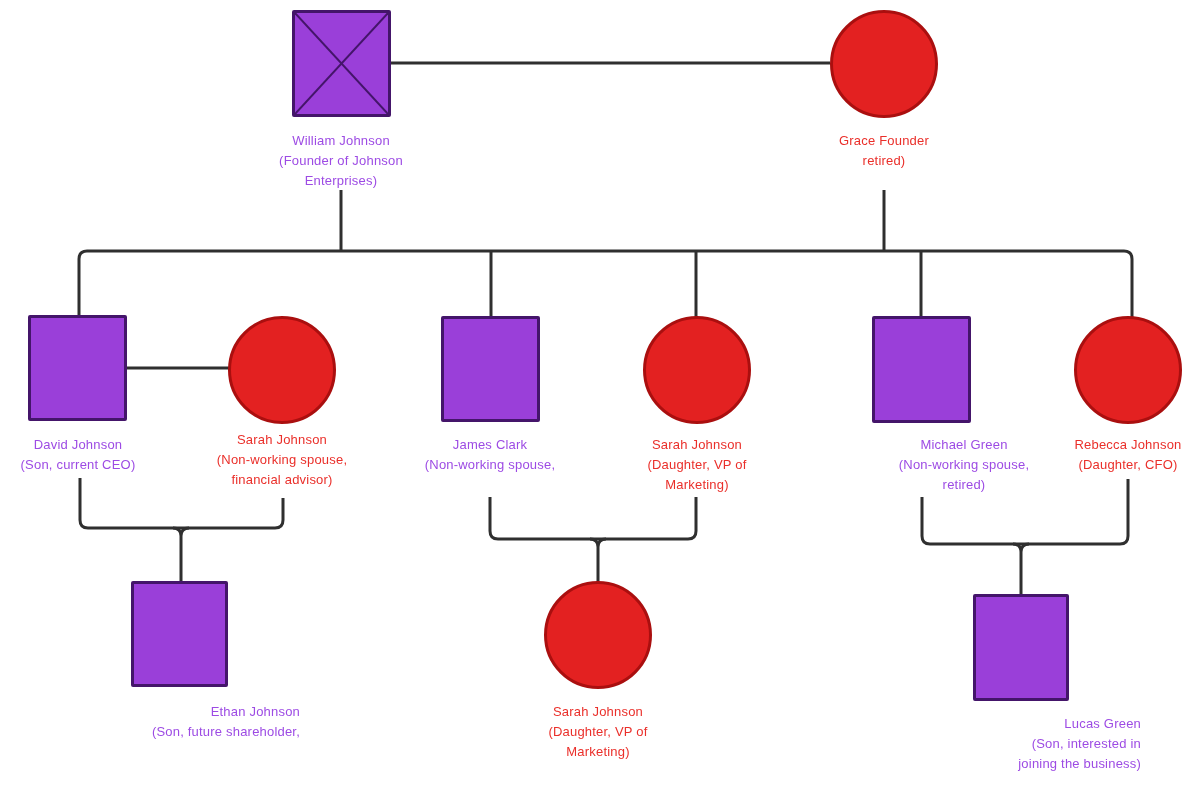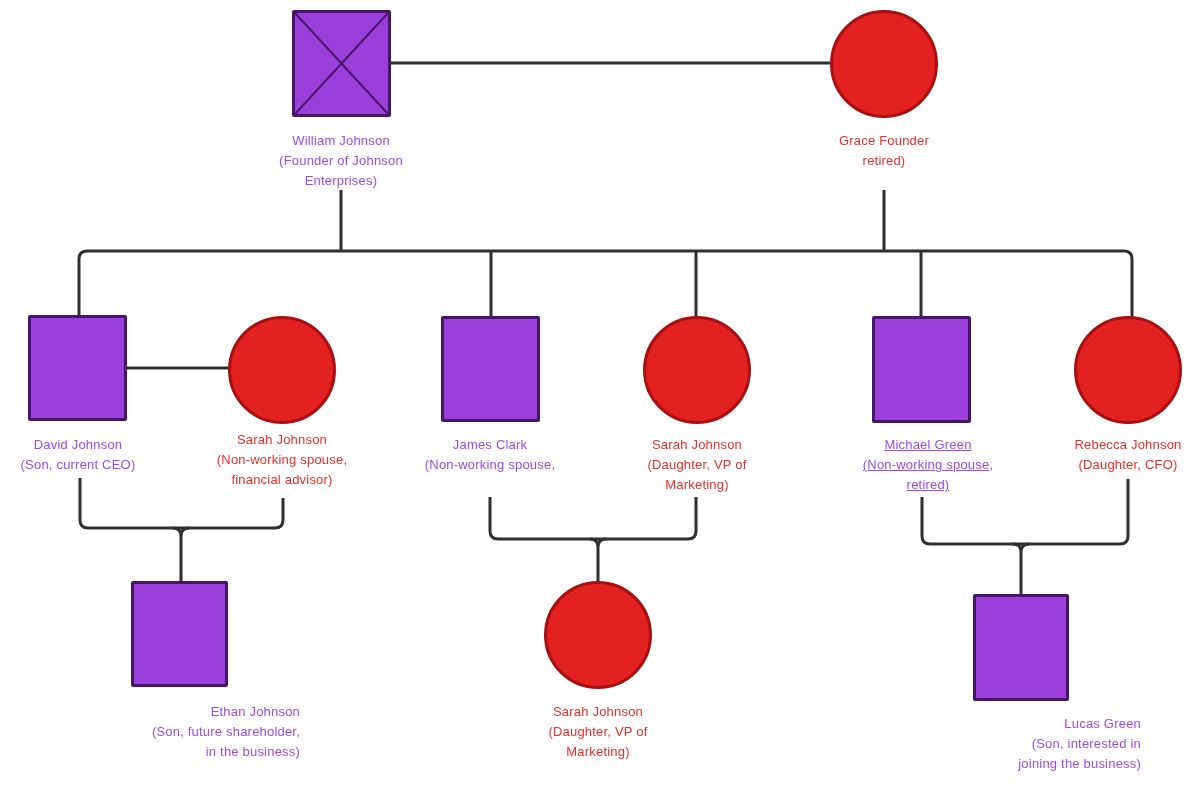--- a/index.html
+++ b/index.html
@@ -127,34 +127,33 @@
   </div>
   <div class="lbl male" style="left:370px; top:435px;">
     <div>James Clark</div>
     <div>(Non-working spouse,</div>
   </div>
   <div class="lbl female" style="left:577px; top:435px;">
     <div>Sarah Johnson</div>
     <div>(Daughter, VP of</div>
     <div>Marketing)</div>
   </div>
-  <div class="lbl male" style="left:808px; top:435px;text-decoration:underline;">
+  <div class="lbl male" style="left:844px; top:435px;">
     <div>Michael Green</div>
     <div>(Non-working spouse,</div>
     <div>retired)</div>
   </div>
   <div class="lbl female" style="left:1008px; top:435px;">
     <div>Rebecca Johnson</div>
     <div>(Daughter, CFO)</div>
   </div>
 
   <div class="lbl male" style="left:60px; top:702px;text-align:right;">
     <div>Ethan Johnson</div>
     <div>(Son, future shareholder,</div>
-    <div>in the business)</div>
   </div>
   <div class="lbl female" style="left:478px; top:702px;">
     <div>Sarah Johnson</div>
     <div>(Daughter, VP of</div>
     <div>Marketing)</div>
   </div>
   <div class="lbl male" style="left:901px; top:714px;text-align:right;">
     <div>Lucas Green</div>
     <div>(Son, interested in</div>
     <div>joining the business)</div>

